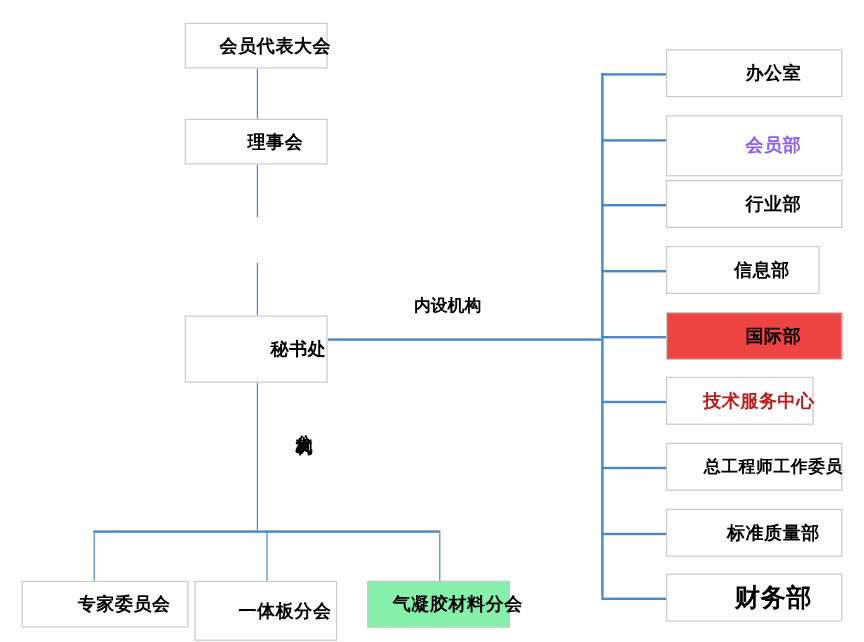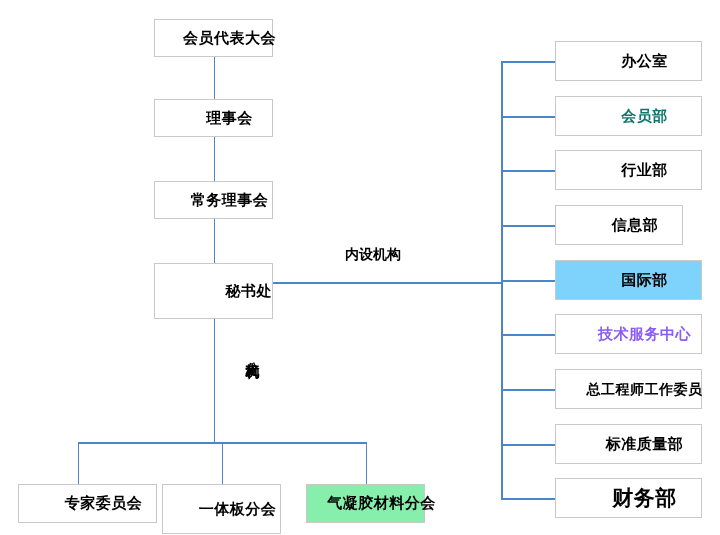--- a/index.html
+++ b/index.html
@@ -63,45 +63,42 @@
 </head>
 <body>
 
 <div id="chart-root" style="background: rgb(255, 255, 255);">
     <div class="node-box" style="left: 154px; top: 19px; width: 119px; height: 38px; border-color: rgb(201, 201, 201); background: rgb(255, 255, 255); color: rgb(0, 0, 0);">
       <span class="node-label" style="font-size: 15px;">会员代表大会</span>
     </div>
     <div class="node-box" style="left: 154px; top: 99px; width: 119px; height: 38px; border-color: rgb(201, 201, 201); background: rgb(255, 255, 255); color: rgb(0, 0, 0);">
       <span class="node-label" style="font-size: 15px;">理事会</span>
     </div>
-    <div class="node-box" style="left: 154px; top: 181px; width: 119px; height: 38px; border-color: rgb(201, 201, 201); background: rgb(255, 255, 255); color: rgb(0, 0, 0);">
-      <span class="node-label" style="font-size: 15px;">常务理事会</span>
-    </div>
     <div class="node-box" style="left: 154px; top: 263px; width: 119px; height: 56px; border-color: rgb(201, 201, 201); background: rgb(255, 255, 255); color: rgb(0, 0, 0); justify-content: flex-end;">
       <span class="node-label" style="font-size: 15px;">秘书处</span>
     </div>
     <div class="conn conn-v" style="left: 213.5px; top: 57px; height: 42px; background: rgb(74, 134, 200);"></div>
     <div class="conn conn-v" style="left: 213.5px; top: 137px; height: 44px; background: rgb(74, 134, 200);"></div>
     <div class="conn conn-v" style="left: 213.5px; top: 219px; height: 44px; background: rgb(74, 134, 200);"></div>
     <div class="node-box" style="left: 555px; top: 41px; width: 147px; height: 40px; border-color: rgb(201, 201, 201); background: rgb(255, 255, 255); color: rgb(0, 0, 0);">
       <span class="node-label" style="font-size: 15px;">办公室</span>
     </div>
-    <div class="node-box" style="left: 555px; top: 96px; width: 147px; height: 40px; border-color: rgb(201, 201, 201); background: rgb(255, 255, 255); color: #0f766e;">
+    <div class="node-box" style="left: 555px; top: 96px; width: 147px; height: 51px; border-color: rgb(201, 201, 201); background: rgb(255, 255, 255); color: #8b5cf6;">
       <span class="node-label" style="font-size: 15px;">会员部</span>
     </div>
     <div class="node-box" style="left: 555px; top: 150px; width: 147px; height: 40px; border-color: rgb(201, 201, 201); background: rgb(255, 255, 255); color: rgb(0, 0, 0);">
       <span class="node-label" style="font-size: 15px;">行业部</span>
     </div>
     <div class="node-box" style="left: 555px; top: 205px; width: 128px; height: 40px; border-color: rgb(201, 201, 201); background: rgb(255, 255, 255); color: rgb(0, 0, 0);">
       <span class="node-label" style="font-size: 15px;">信息部</span>
     </div>
-    <div class="node-box" style="left: 555px; top: 260px; width: 147px; height: 40px; border-color: rgb(201, 201, 201); background: #7dd3fc; color: rgb(0, 0, 0);">
+    <div class="node-box" style="left: 555px; top: 260px; width: 147px; height: 40px; border-color: rgb(201, 201, 201); background: #ef4444; color: rgb(0, 0, 0);">
       <span class="node-label" style="font-size: 15px;">国际部</span>
     </div>
-    <div class="node-box" style="left: 555px; top: 314px; width: 147px; height: 40px; border-color: rgb(201, 201, 201); background: rgb(255, 255, 255); color: #8b5cf6;">
+    <div class="node-box" style="left: 555px; top: 314px; width: 123px; height: 40px; border-color: rgb(201, 201, 201); background: rgb(255, 255, 255); color: #b91c1c;">
       <span class="node-label" style="font-size: 15px;">技术服务中心</span>
     </div>
     <div class="node-box" style="left: 555px; top: 369px; width: 147px; height: 40px; border-color: rgb(201, 201, 201); background: rgb(255, 255, 255); color: rgb(0, 0, 0);">
       <span class="node-label" style="font-size: 14px;">总工程师工作委员</span>
     </div>
     <div class="node-box" style="left: 555px; top: 424px; width: 147px; height: 40px; border-color: rgb(201, 201, 201); background: rgb(255, 255, 255); color: rgb(0, 0, 0);">
       <span class="node-label" style="font-size: 15px;">标准质量部</span>
     </div>
     <div class="node-box" style="left: 555px; top: 478px; width: 147px; height: 40px; border-color: rgb(201, 201, 201); background: rgb(255, 255, 255); color: rgb(0, 0, 0);">
       <span class="node-label" style="font-size: 21px;">财务部</span>

